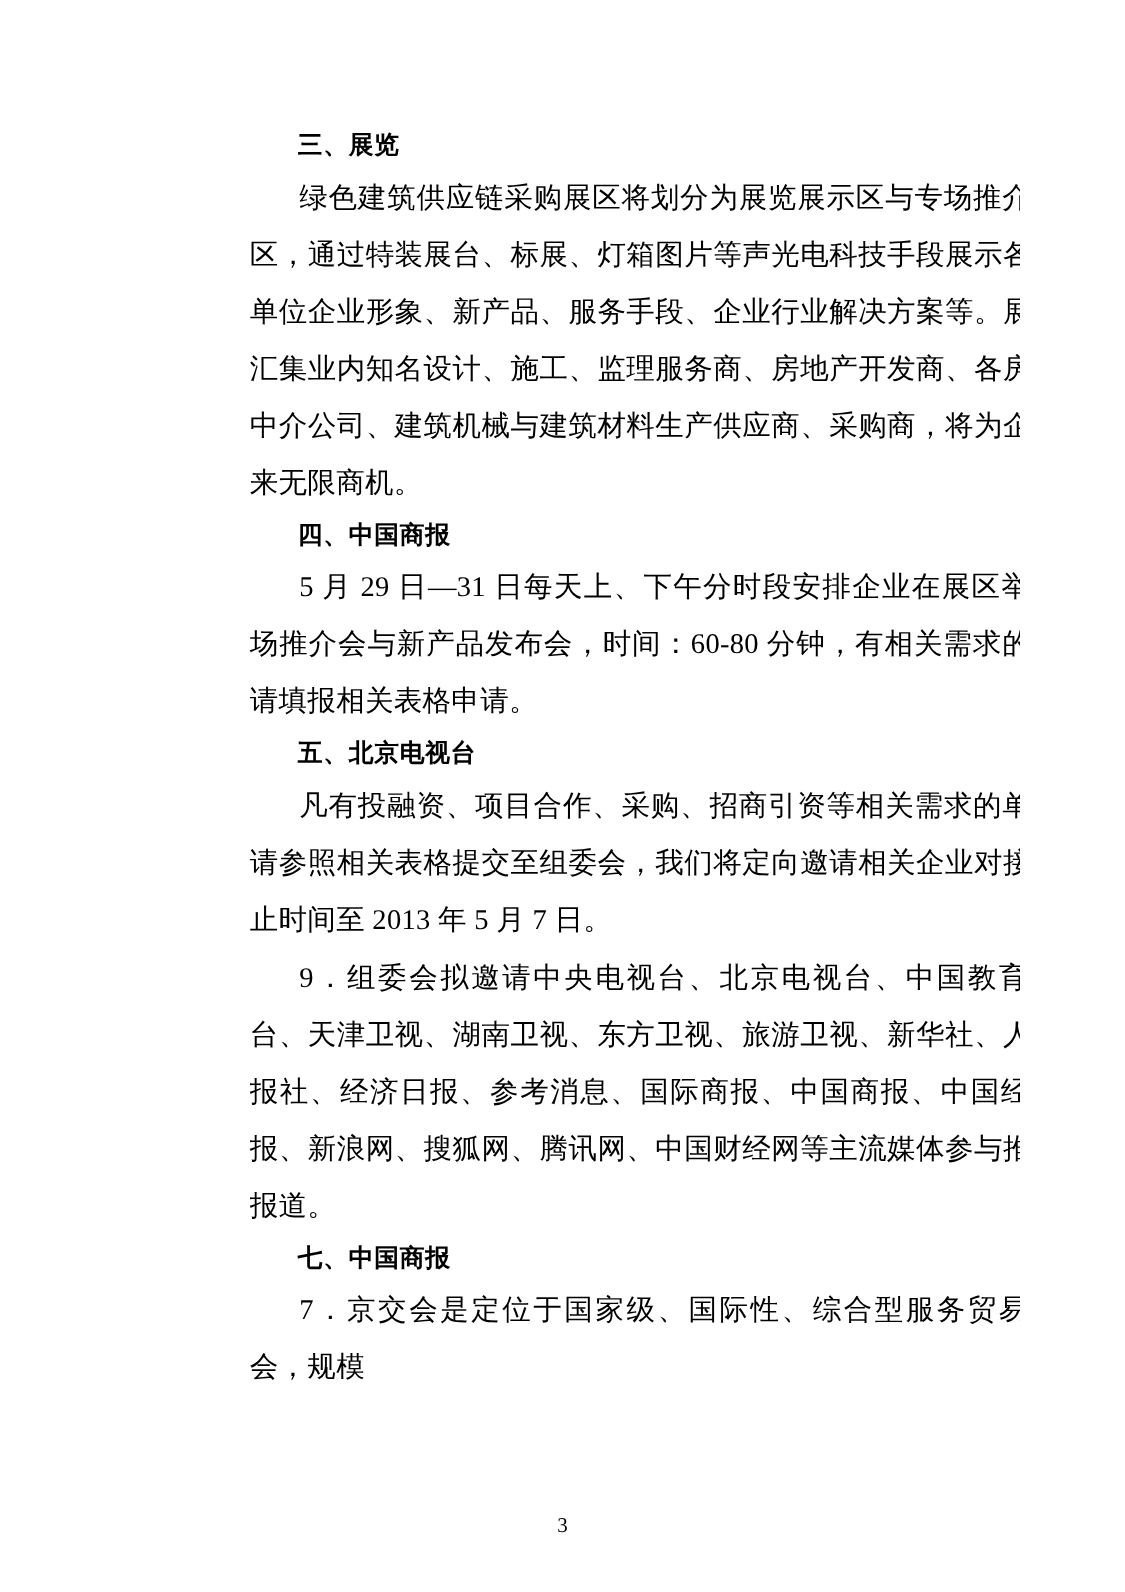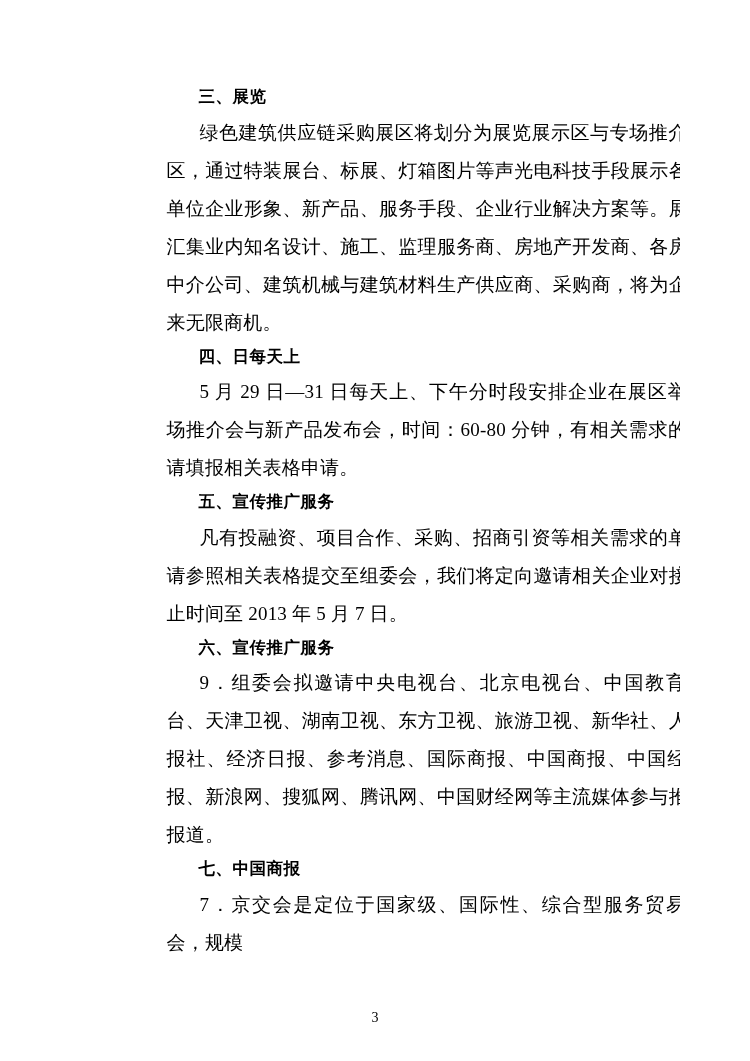--- a/index.html
+++ b/index.html
@@ -62,29 +62,28 @@
 </head>
 <body>
 
 <div class="page">
   <div class="content">
 
     <p class="heading">三、展览</p>
 
     <p class="para">绿色建筑供应链采购展区将划分为展览展示区与专场推介洽谈区，通过特装展台、标展、灯箱图片等声光电科技手段展示各参展单位企业形象、新产品、服务手段、企业行业解决方案等。展区将汇集业内知名设计、施工、监理服务商、房地产开发商、各房地产中介公司、建筑机械与建筑材料生产供应商、采购商，将为企业带来无限商机。</p>
 
-    <p class="heading gap-before">四、日每天上</p>
+    <p class="heading gap-before">四、中国商报</p>
 
     <p class="para">5 月 29 日—31 日每天上、下午分时段安排企业在展区举办专场推介会与新产品发布会，时间：60-80 分钟，有相关需求的单位请填报相关表格申请。</p>
 
-    <p class="heading gap-before">五、宣传推广服务</p>
+    <p class="heading gap-before">五、北京电视台</p>
 
     <p class="para">凡有投融资、项目合作、采购、招商引资等相关需求的单位，请参照相关表格提交至组委会，我们将定向邀请相关企业对接，截止时间至 2013 年 5 月 7 日。</p>
 
-    <p class="heading gap-before">六、宣传推广服务</p>
 
     <p class="para">9．组委会拟邀请中央电视台、北京电视台、中国教育电视台、天津卫视、湖南卫视、东方卫视、旅游卫视、新华社、人民日报社、经济日报、参考消息、国际商报、中国商报、中国经济导报、新浪网、搜狐网、腾讯网、中国财经网等主流媒体参与推广与报道。</p>
 
 
     <p class="heading gap-before">七、中国商报</p>
 
 
     <p class="para">7．京交会是定位于国家级、国际性、综合型服务贸易交易会，规模</p>
 
   </div>

